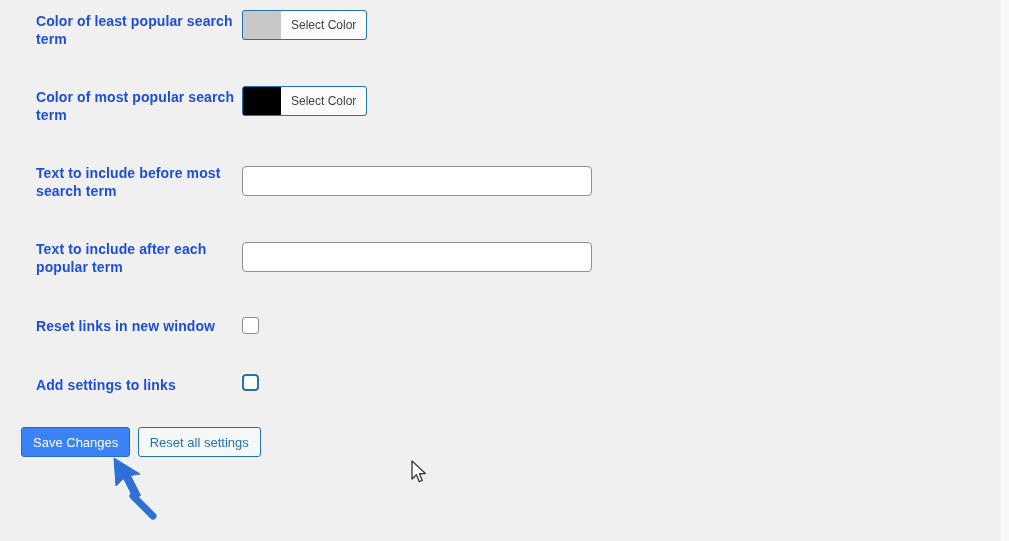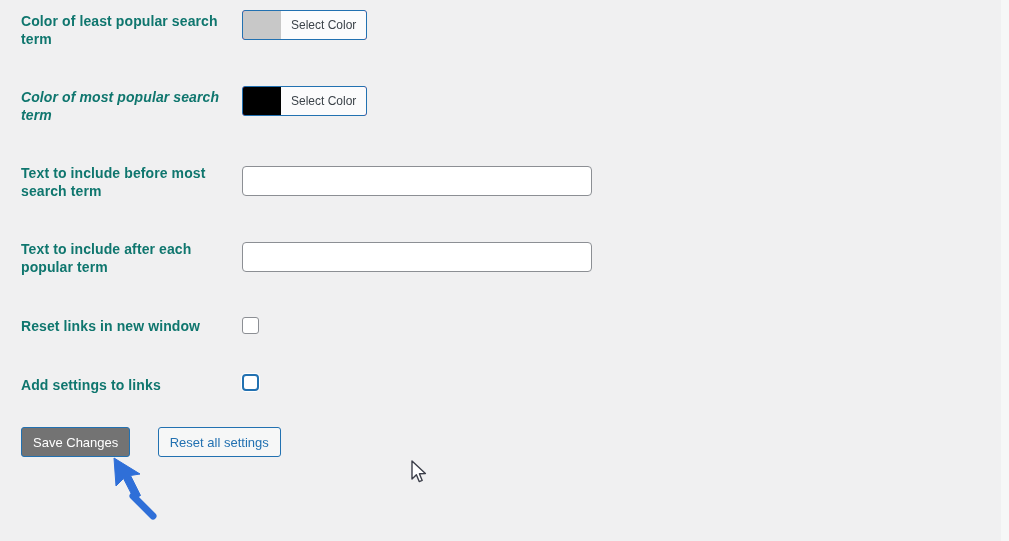--- a/index.html
+++ b/index.html
@@ -36,26 +36,26 @@
     top: 0;
     width: 1000px;
   }
   .row {
     position: absolute;
     left: 0;
     width: 1000px;
   }
   .label-cell {
     position: absolute;
-    left: 21px;
+    left: 36px;
     width: 200px;
     font-size: 14px;
     font-weight: bold;
     line-height: 18px;
-    color: #0f766e;
+    color: #1d4ed8;
     letter-spacing: 0.1px;
   }
   .field-cell {
     position: absolute;
     left: 242px;
   }
 
   
   .color-picker {
     display: inline-flex;
@@ -131,21 +131,21 @@
     box-sizing: border-box;
     font-size: 13px;
     border-radius: 3px;
     cursor: pointer;
     font-family: "Liberation Sans", sans-serif;
     padding: 0 11px;
     white-space: nowrap;
     line-height: 1;
   }
   .btn-primary {
-    background: #737373;
+    background: #3b82f6;
     border: 1px solid #2271b1;
     color: #ffffff;
   }
   .btn-secondary {
     background: #f6f7f7;
     border: 1px solid #2271b1;
     color: #2271b1;
   }
 
   
@@ -181,21 +181,21 @@
       <div class="label-cell" style="top:2px;">Color of least popular search term</div>
       <div class="field-cell" style="top:0px;">
         <div class="color-picker">
           <span class="color-swatch" style="background:#c8c8c8;"></span>
           <span class="color-picker-label">Select Color</span>
         </div>
       </div>
     </div>
 
     <div class="row" style="top:86px;">
-      <div class="label-cell" style="top:2px;font-style:italic;">Color of most popular search term</div>
+      <div class="label-cell" style="top:2px;">Color of most popular search term</div>
       <div class="field-cell" style="top:0px;">
         <div class="color-picker">
           <span class="color-swatch" style="background:#000000;"></span>
           <span class="color-picker-label">Select Color</span>
         </div>
       </div>
     </div>
 
     <div class="row" style="top:164px;">
       <div class="label-cell" style="top:0px;">Text to include before most search term</div>
@@ -222,21 +222,21 @@
       <div class="label-cell" style="top:0px;">Add settings to links</div>
       <div class="field-cell" style="top:-2px;">
         <input type="checkbox" class="checkbox focused" style="">
       </div>
     </div>
 
   </div>
 
   <div style="position:absolute; left:21px; top:427px;">
     <button class="btn btn-primary">Save Changes</button>
-    <button class="btn btn-secondary" style="margin-left:23px;">Reset all settings</button>
+    <button class="btn btn-secondary" style="margin-left:3px;">Reset all settings</button>
   </div>
 
   <div class="annotation-arrow">
     <svg width="70" height="80" viewBox="0 0 70 80" xmlns="http://www.w3.org/2000/svg">
       <g fill="#2f6fd8" stroke="#2f6fd8" stroke-width="1">
         <path d="M10 6 L12 34 L19.5 26.5 L30 47 L36.5 43.5 L26.5 23.5 L36 22 Z"></path>
       </g>
       <path d="M29 44 L49 64" stroke="#2f6fd8" stroke-width="7" stroke-linecap="round" fill="none"></path>
     </svg>
   </div>

